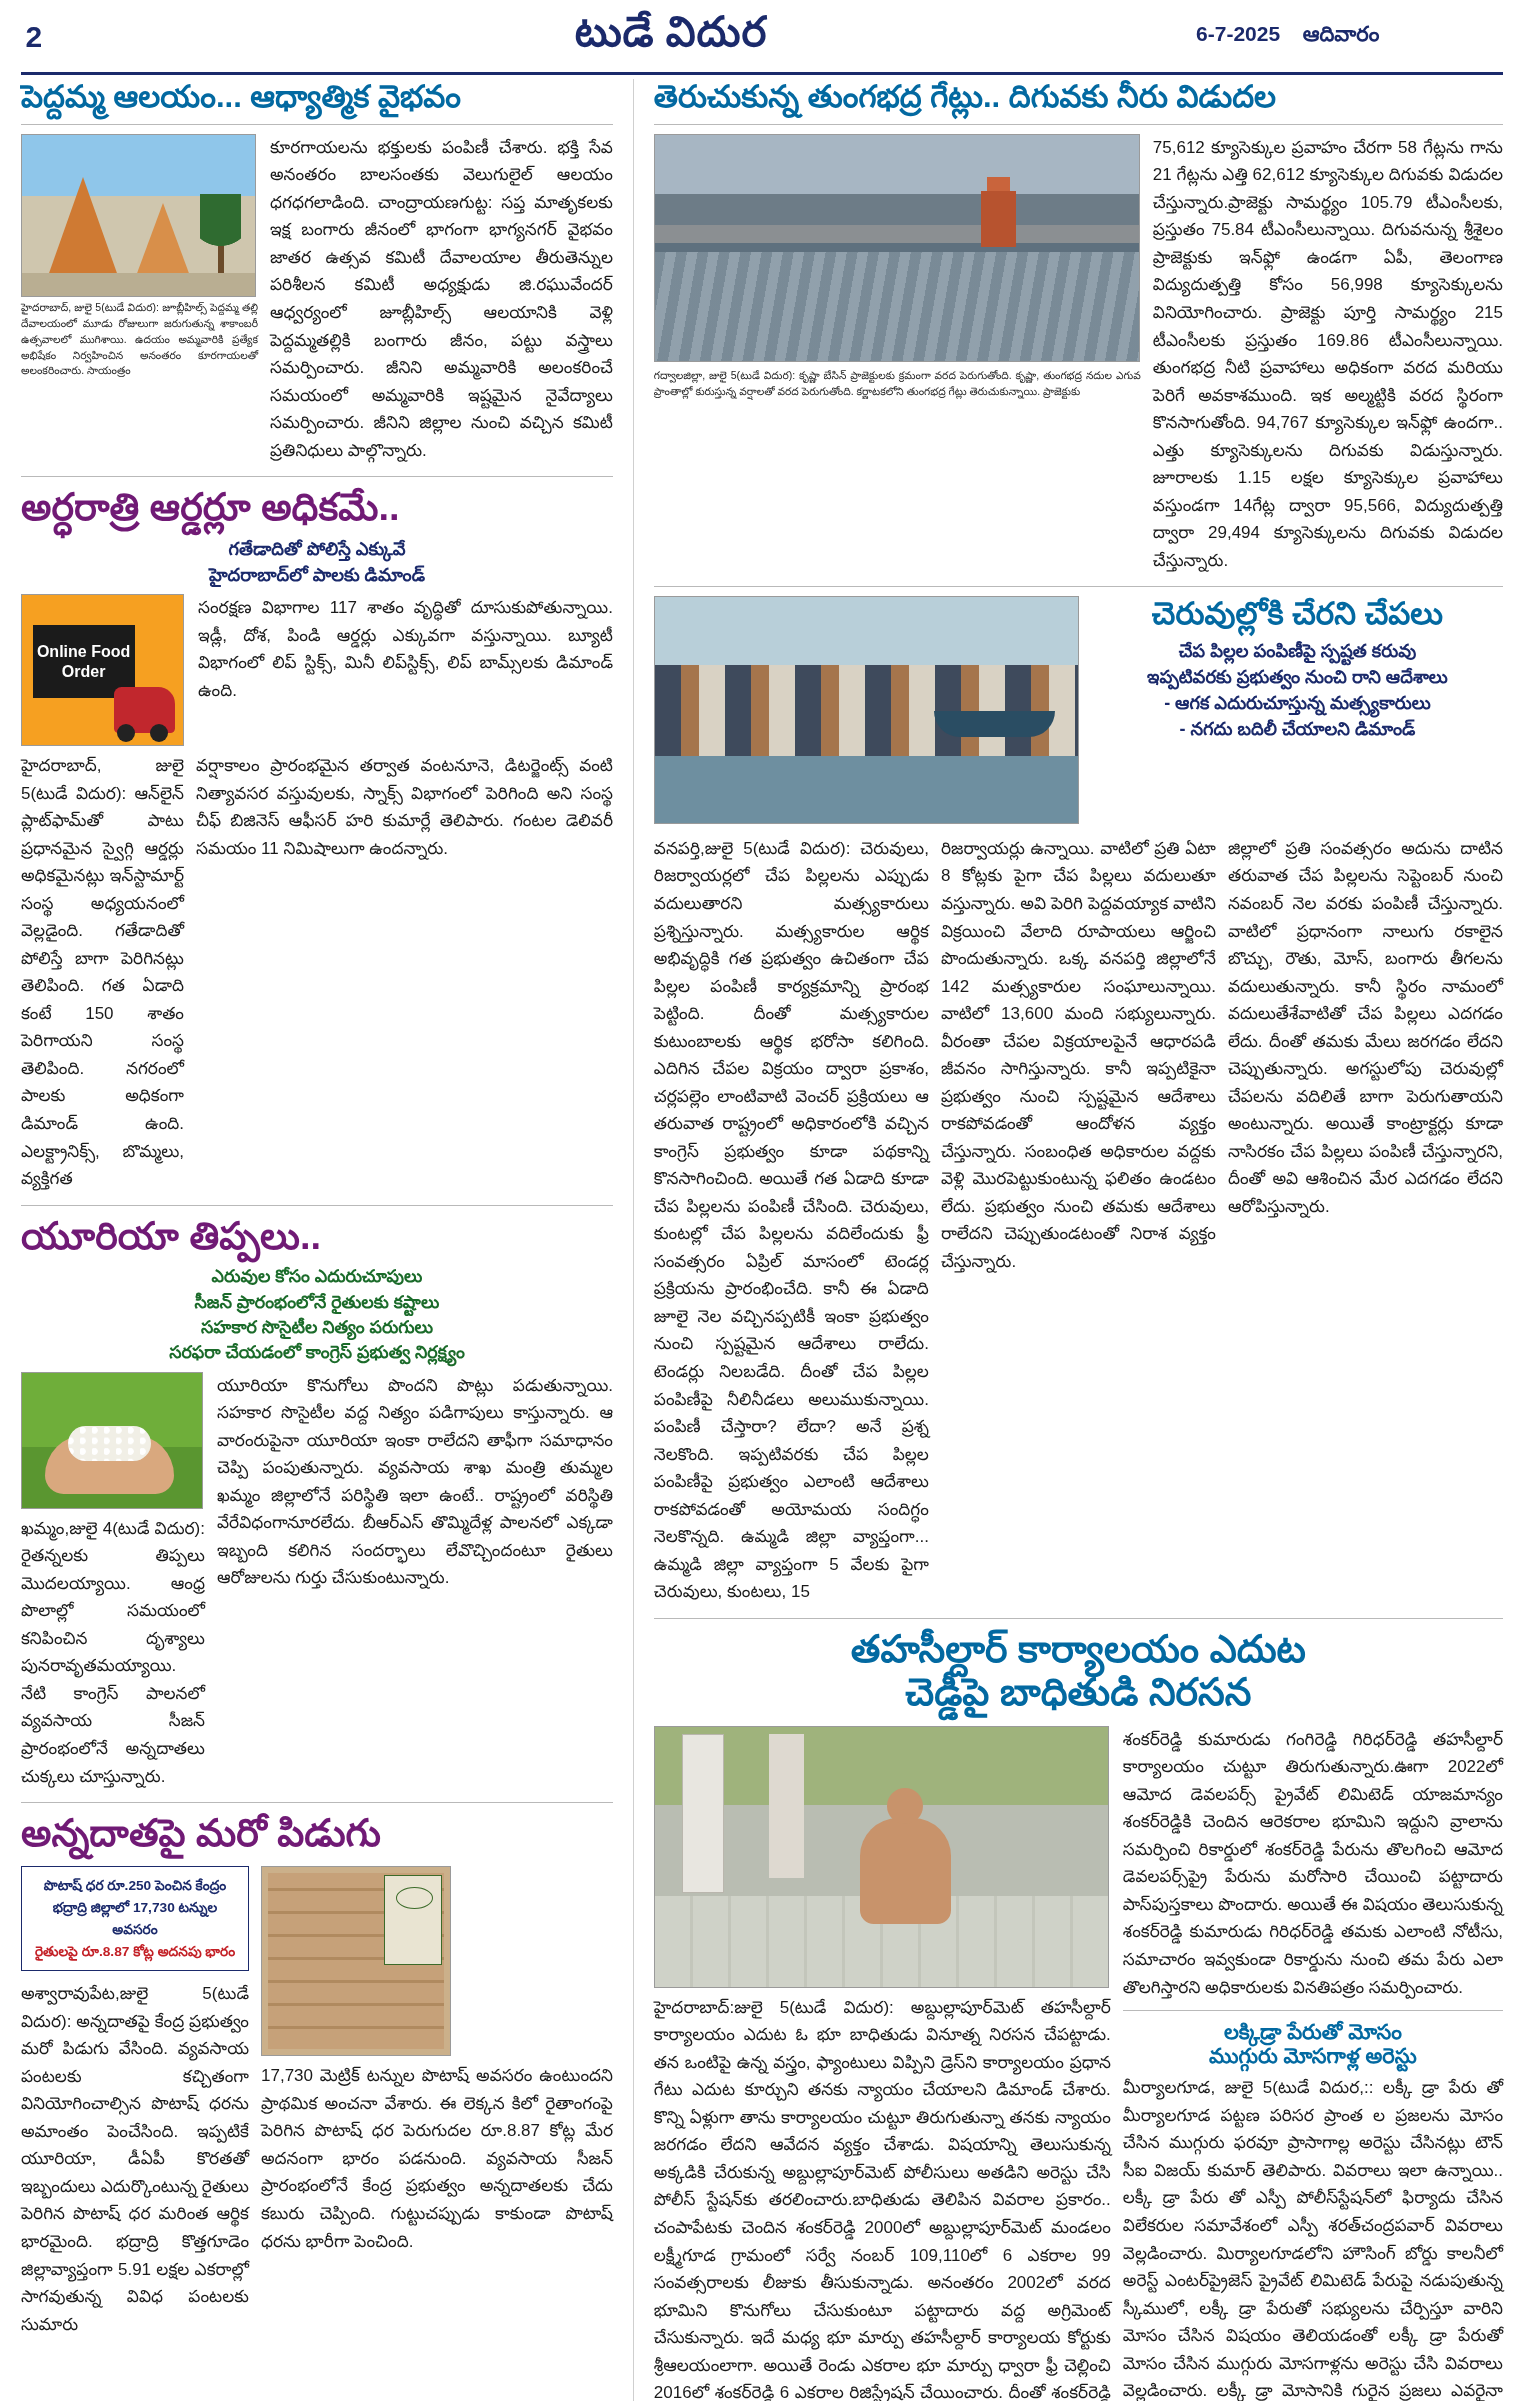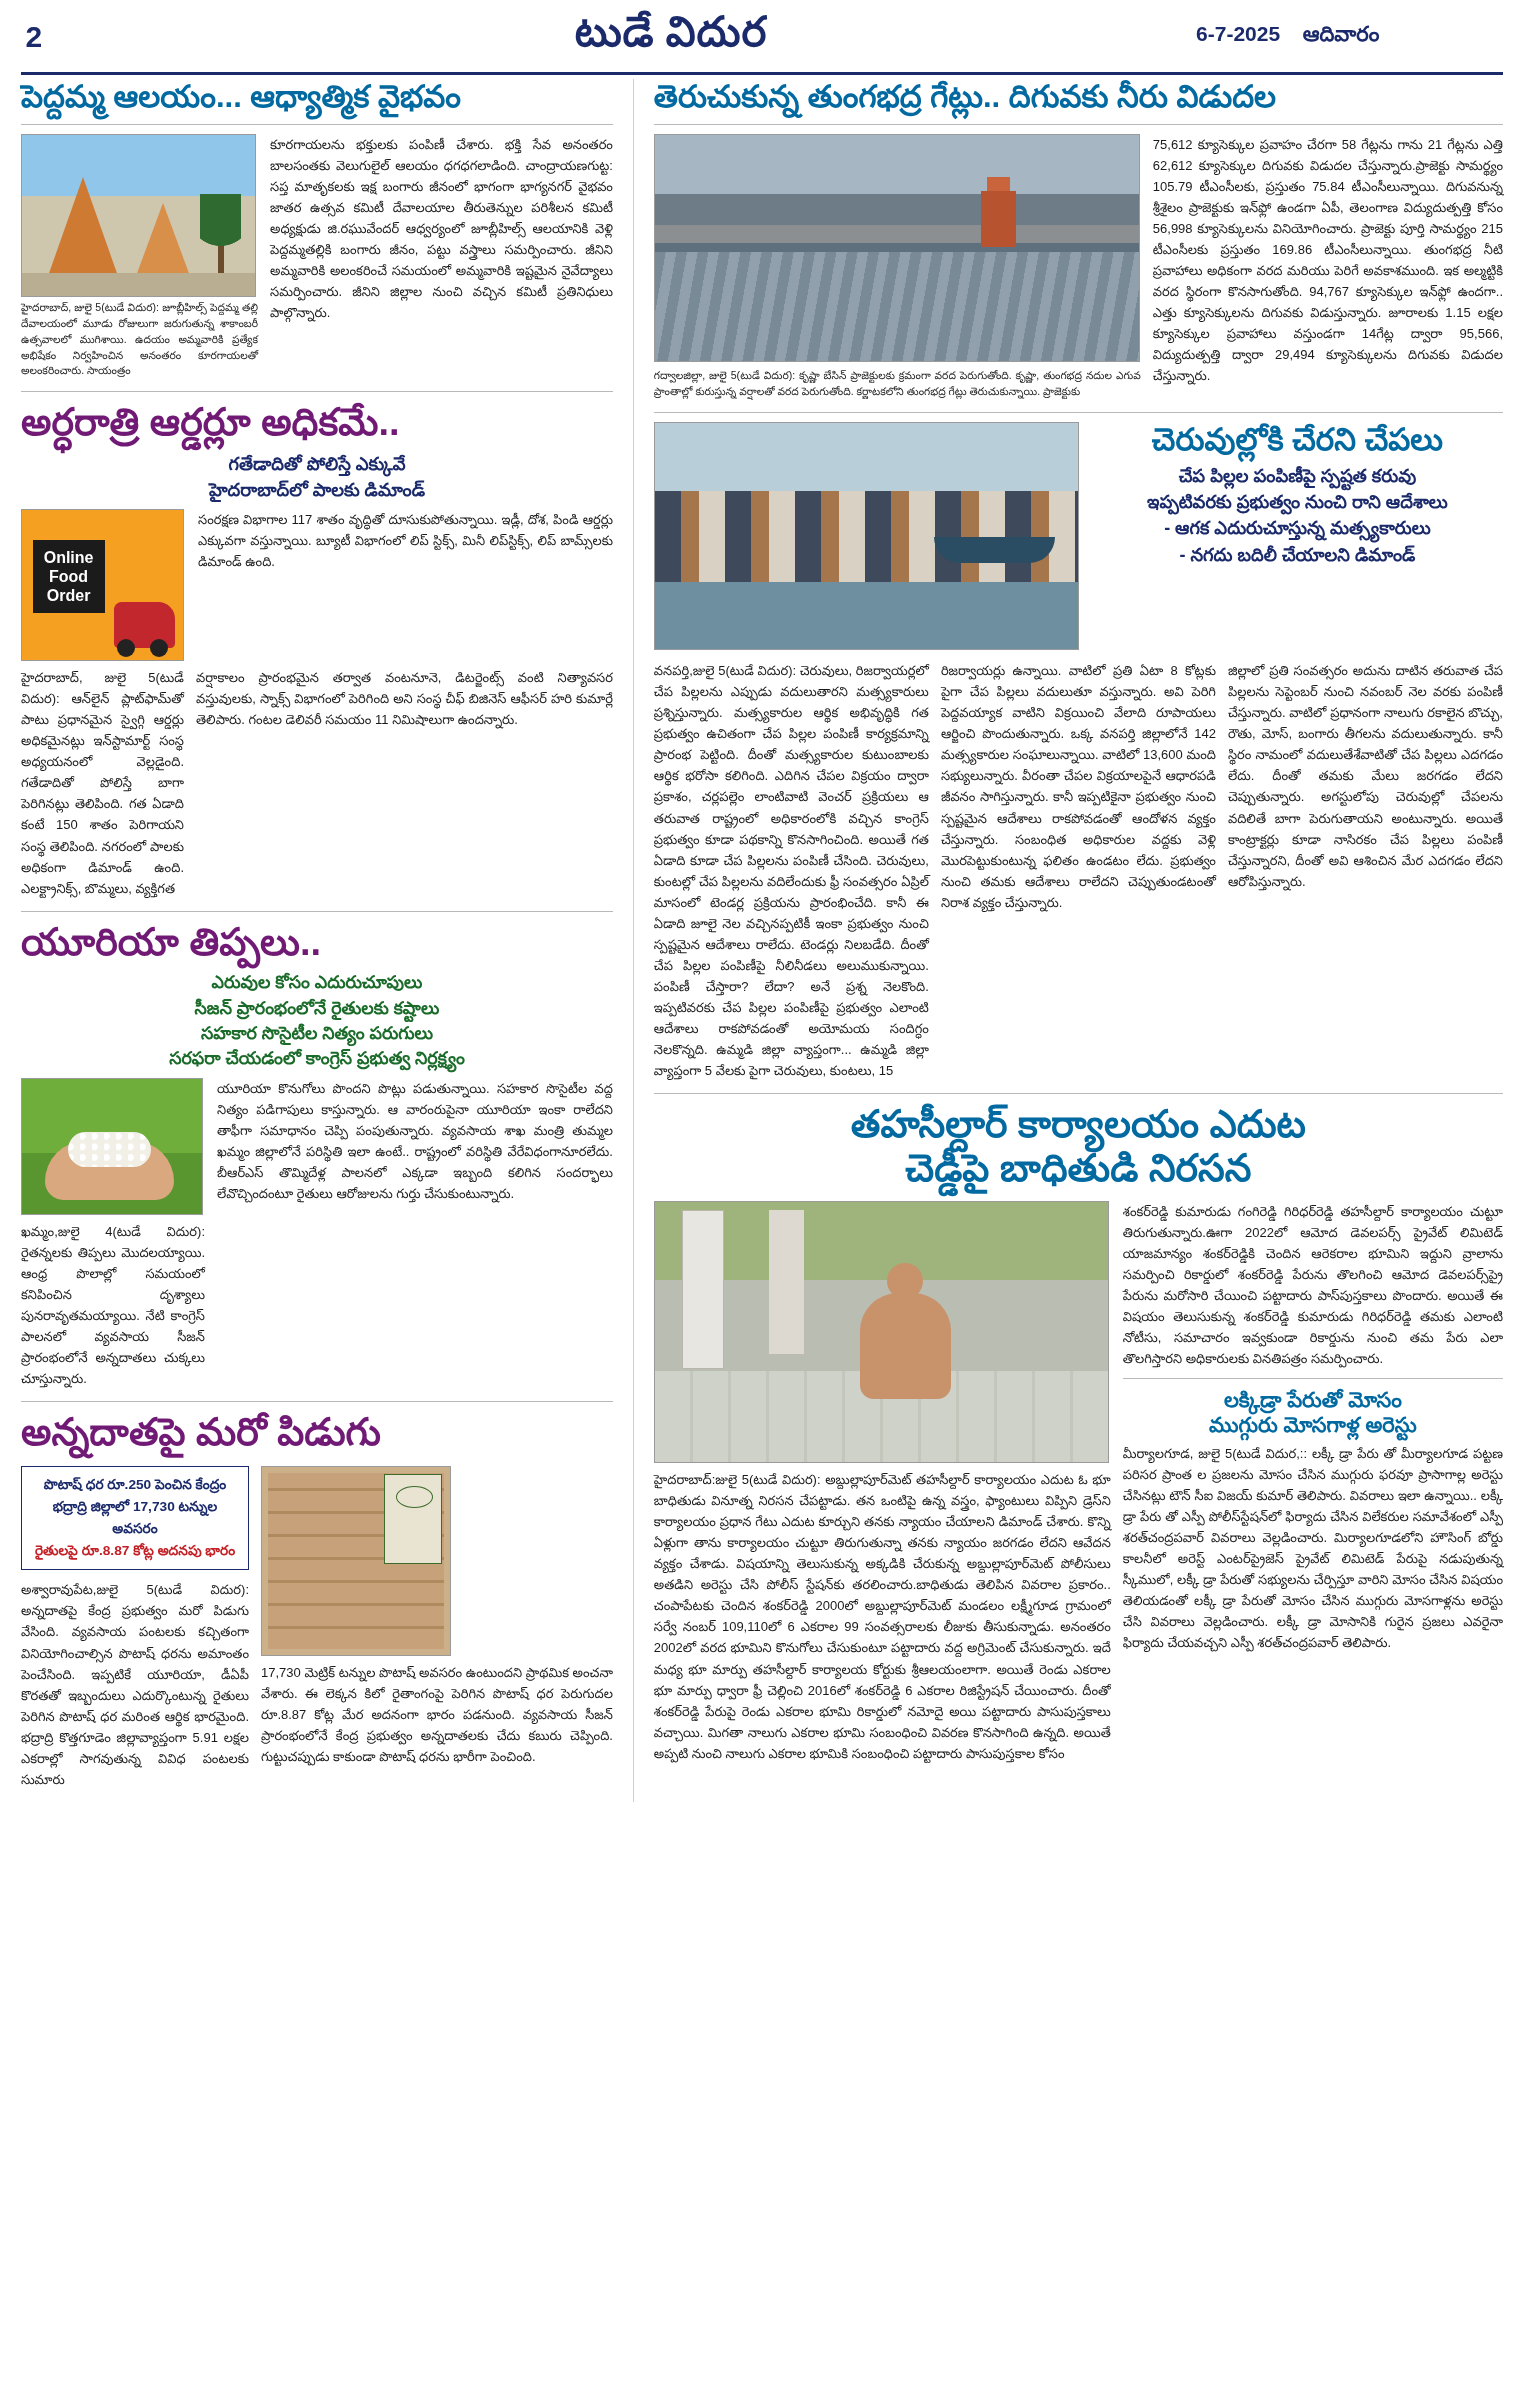--- a/index.html
+++ b/index.html
@@ -93,21 +93,21 @@
   }
 
   .rule {
     border: 0;
     border-top: 1.5px solid #b9b9b9;
     margin: 9px 0;
   }
 
   
   .body {
-    font-size: 13px;
+    font-size: 17px;
     line-height: 1.62;
     text-align: justify;
     color: #1a1a1a;
     hyphens: auto;
   }
 
   .flow { display: flex; gap: 12px; }
 
   
   .photo {
@@ -137,21 +137,21 @@
   .ph-dam .tower:after { content:""; position:absolute; left:6px; top:-13.7px; width:23px; height:13.7px; background:#c9643c; }
   .ph-dam .spray { position:absolute; left:0; top:52%; width:100%; height:48%; background:repeating-linear-gradient(100deg,#7e8f9b 0 10.6px,#9aa9b4 10.6px 21px); opacity:.85; }
 
   
   .ph-fish { width: 425px; height: 228px; background: linear-gradient(#b8cfd9 0 52%, #6e8fa0 52% 100%); }
   .ph-fish .crowd { position:absolute; left:0; top:68px; width:100%; height:91px; background:repeating-linear-gradient(90deg,#3e4a5c 0 26px,#a5754c 26px 44px,#d9d2c4 44px 70px); }
   .ph-fish .boat { position:absolute; right:23px; top:114px; width:121px; height:26px; background:#2a4d63; border-radius:0 0 30px 30px; }
 
   
   .ph-delivery { width: 163px; height: 152px; background:#f6a021; }
-  .ph-delivery .panel { position:absolute; left:10.6px; top:30px; width:72px; height:73px; background:#1b1b1b; color:#fff; font-weight:bold; font-size:16px; display:flex; align-items:center; justify-content:center; text-align:center; line-height:1.2; padding:2px; }
+  .ph-delivery .panel { position:absolute; left:10.6px; top:30px; width:102px; height:73px; background:#1b1b1b; color:#fff; font-weight:bold; font-size:16px; display:flex; align-items:center; justify-content:center; text-align:center; line-height:1.2; padding:2px; }
   .ph-delivery .scoot { position:absolute; right:7.6px; bottom:12px; width:61px; height:46px; background:#c1272d; border-radius:7.6px 16.7px 4.6px 4.6px; }
   .ph-delivery .scoot:after { content:""; position:absolute; left:3px; bottom:-9px; width:18px; height:18px; border-radius:50%; background:#222; box-shadow:33px 0 0 #222; }
 
   
   .ph-urea { width: 182px; height: 137px; background: linear-gradient(#6fae3a 0 55%, #5a9630 55% 100%); }
   .ph-urea .hand { position:absolute; left:23px; bottom:13.7px; width:129px; height:59px; background:#d9a87e; border-radius:46px 46px 21px 21px; }
   .ph-urea .gran { position:absolute; left:46px; bottom:47px; width:83px; height:35px; background:radial-gradient(circle at 20% 40%, #fff 0 3px, transparent 3.8px) 0 0/12px 10.6px, #f1efe6; border-radius:30px; }
 
   
   .ph-sack { width: 190px; height: 190px; background:#cbb08a; }

